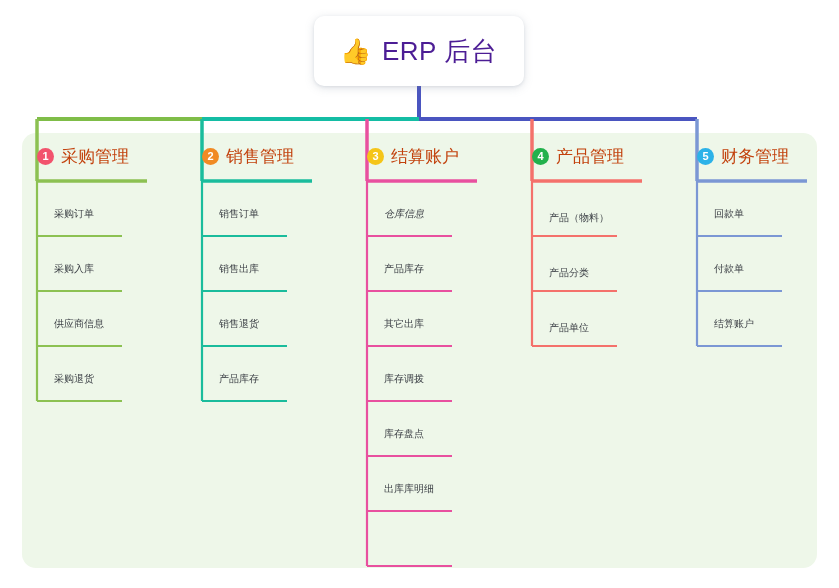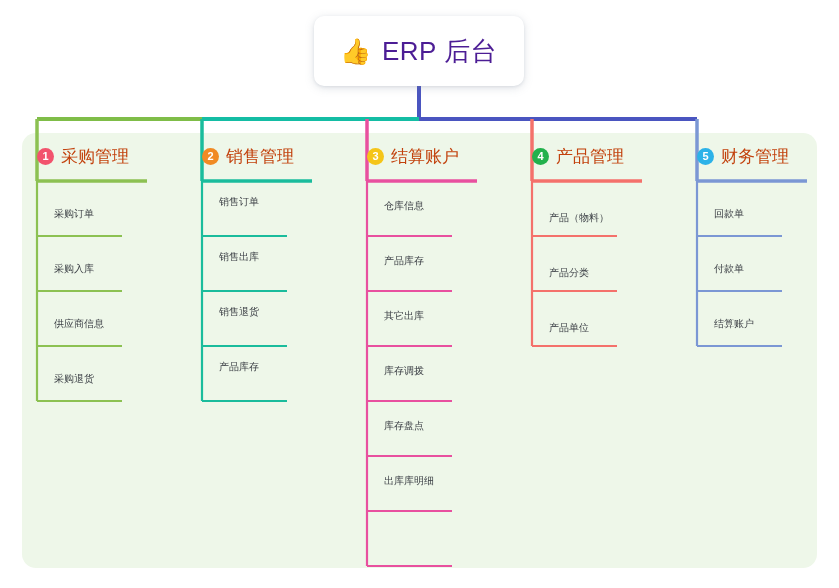--- a/index.html
+++ b/index.html
@@ -186,39 +186,39 @@
         </div>
         <div class="leaf">
           <span class="leaf-label">采购退货</span>
         </div>
       </div>
       <div class="column" style="left: 190px;">
         <div class="col-head">
           <span class="badge" style="background: rgb(240, 138, 36);">2</span>
           <span class="col-title">销售管理</span>
         </div>
-        <div class="leaf" style="">
+        <div class="leaf" style="margin-top: 12px;">
           <span class="leaf-label">销售订单</span>
         </div>
         <div class="leaf">
           <span class="leaf-label">销售出库</span>
         </div>
         <div class="leaf">
           <span class="leaf-label">销售退货</span>
         </div>
         <div class="leaf">
           <span class="leaf-label">产品库存</span>
         </div>
       </div>
       <div class="column" style="left: 355px;">
         <div class="col-head">
           <span class="badge" style="background: rgb(245, 197, 24);">3</span>
           <span class="col-title">结算账户</span>
         </div>
-        <div class="leaf" style="margin-top: 4px;">
+        <div class="leaf" style="margin-top: 12px; font-style: italic;">
           <span class="leaf-label">仓库信息</span>
         </div>
         <div class="leaf">
           <span class="leaf-label">产品库存</span>
         </div>
         <div class="leaf">
           <span class="leaf-label">其它出库</span>
         </div>
         <div class="leaf">
           <span class="leaf-label">库存调拨</span>

